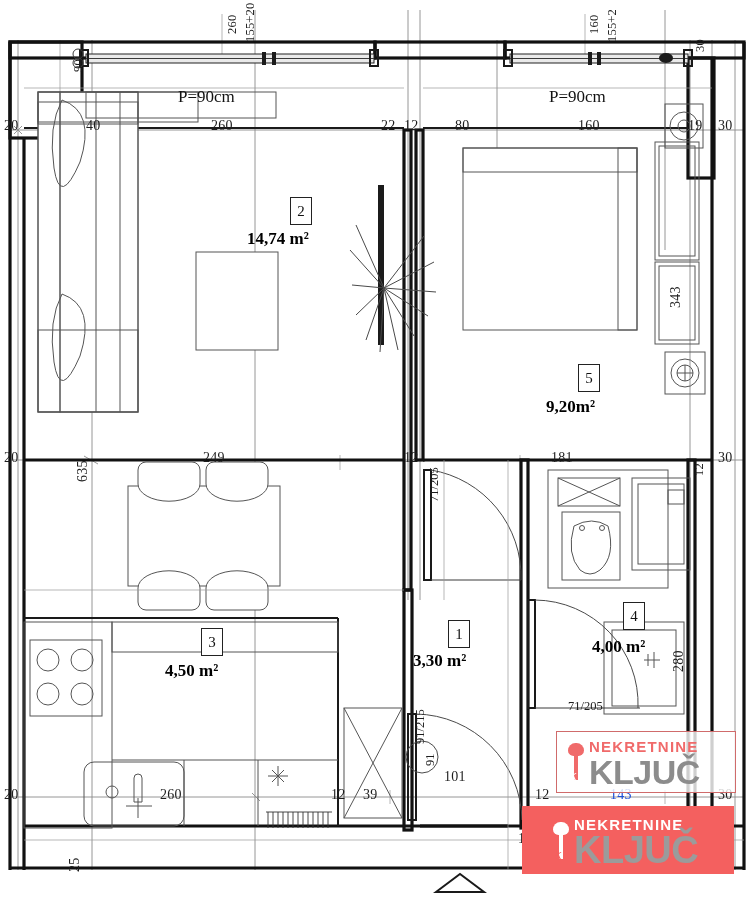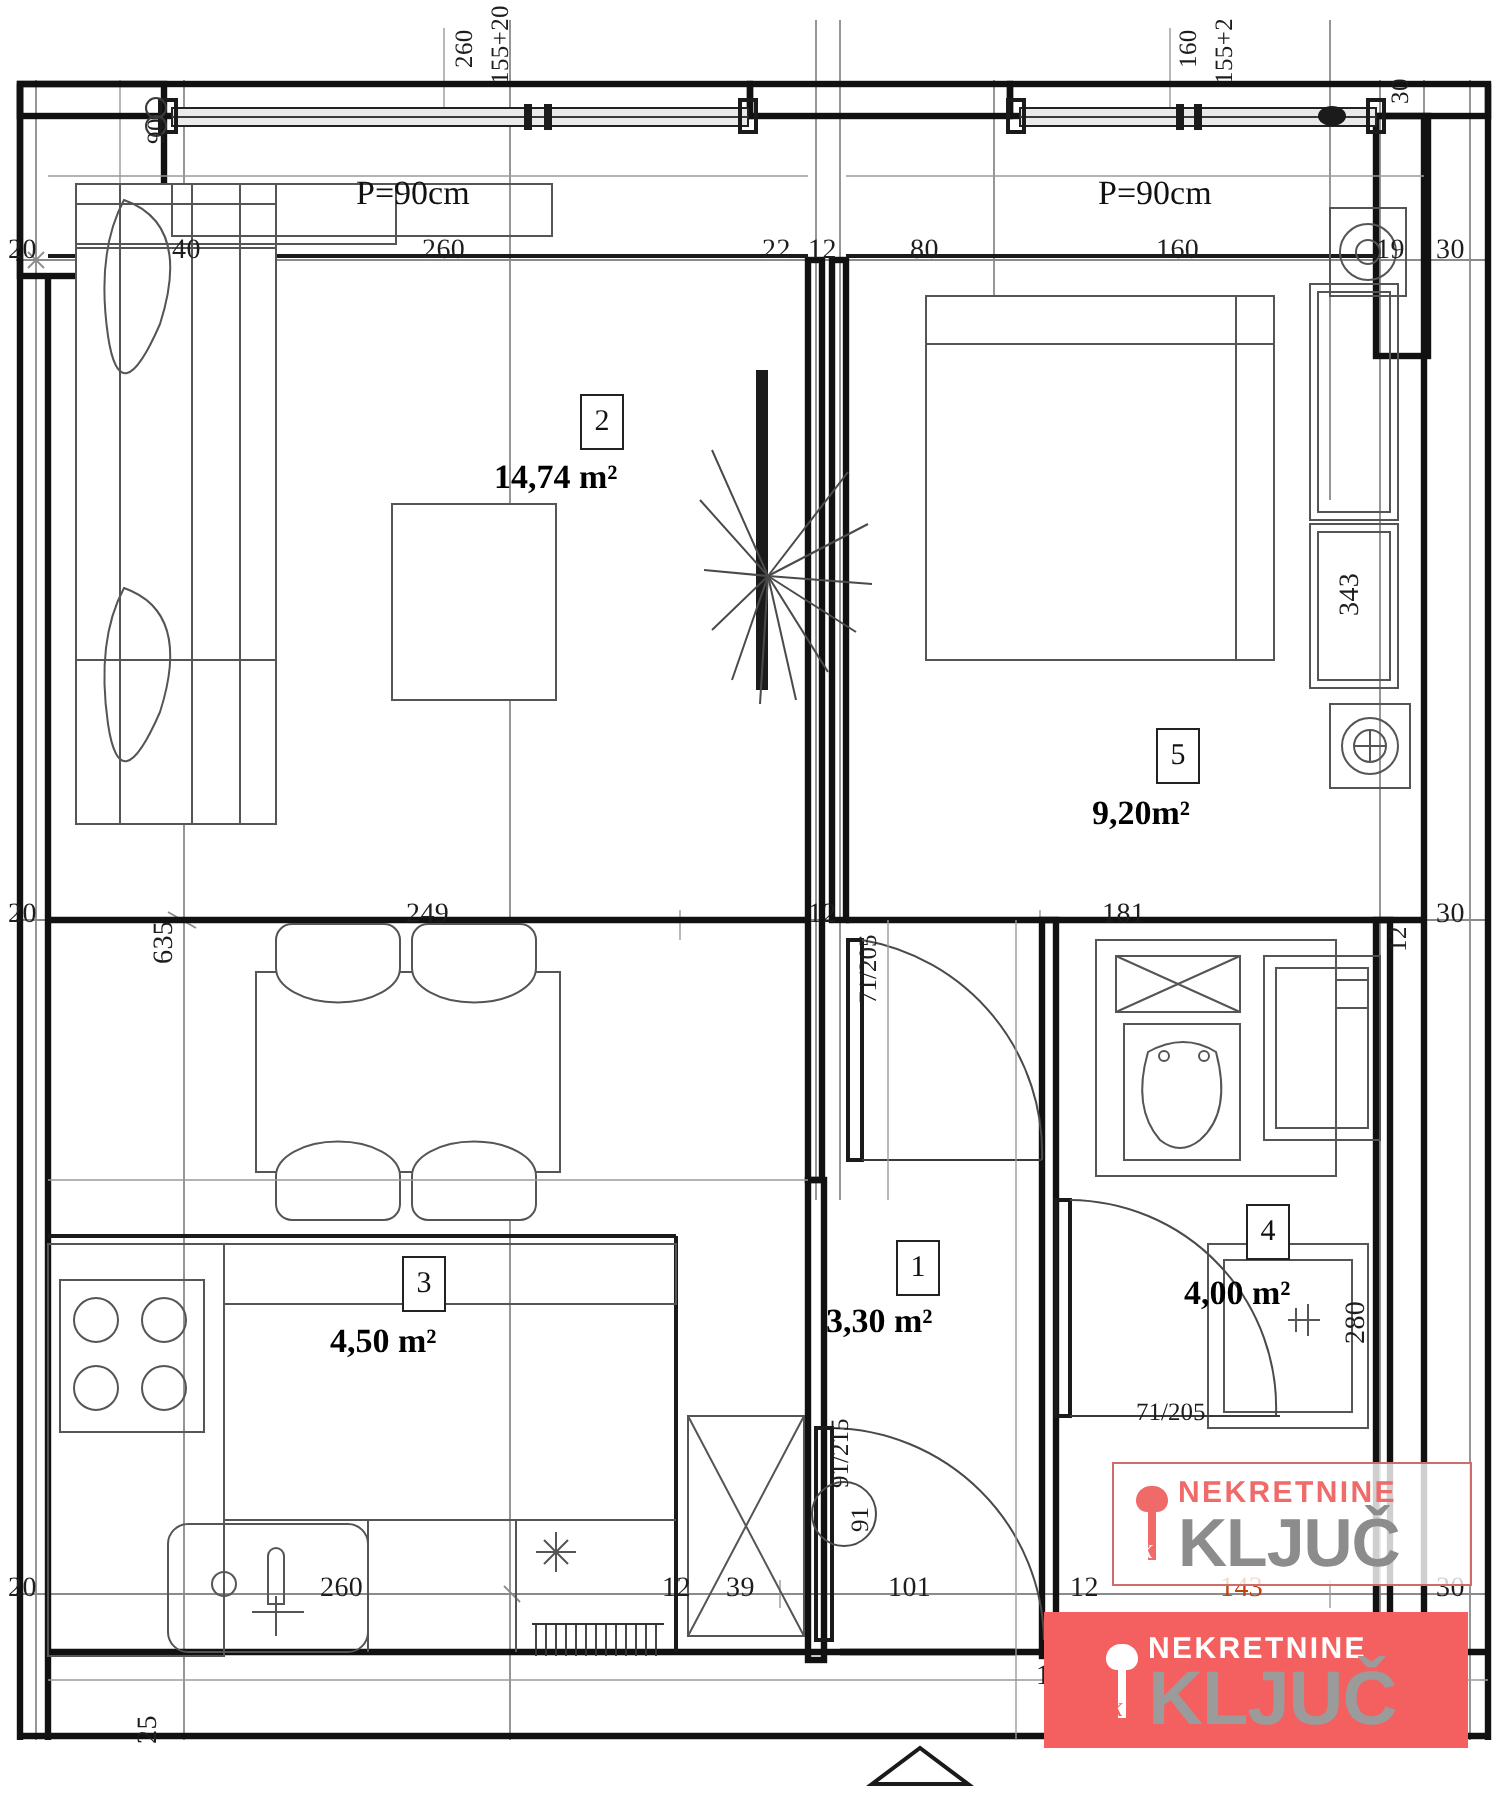--- a/index.html
+++ b/index.html
@@ -461,24 +461,24 @@
 
   <div class="roomnum" style="left:623px; top:602px;">4</div>
   <div class="txt area" style="left:592px; top:638px;">4,00 m²</div>
 
   <div class="txt dim dim-v" style="left:672px; top:672px;">280</div>
 
   <div class="txt dim" style="left:4px;   top:788px;">20</div>
   <div class="txt dim" style="left:160px; top:788px;">260</div>
   <div class="txt dim" style="left:331px; top:788px;">12</div>
   <div class="txt dim" style="left:363px; top:788px;">39</div>
-  <div class="txt dim" style="left:444px; top:788px;">101</div>
+  <div class="txt dim" style="left:444px; top:770px;">101</div>
   <div class="txt dim" style="left:518px; top:832px;">13</div>
   <div class="txt dim" style="left:535px; top:788px;">12</div>
-  <div class="txt dim" style="left:610px; top:788px; color:#c2410c;">143</div>
+  <div class="txt dim" style="left:610px; top:788px; color:#1d4ed8;">143</div>
   <div class="txt dim" style="left:718px; top:788px;">30</div>
 
   <div class="txt dim dim-v" style="left:68px; top:872px;">25</div>
   <div class="txt dim dim-v" style="left:668px; top:872px;">25</div>
 
   <div class="wm wm-top wm-box">
     <div class="wm-row" style="left:10px; top:6px;">
       <div class="wm-key">
         <div class="head" style="background:#f06a6a;"></div>
         <div class="stem" style="background:#f06a6a;"></div>

